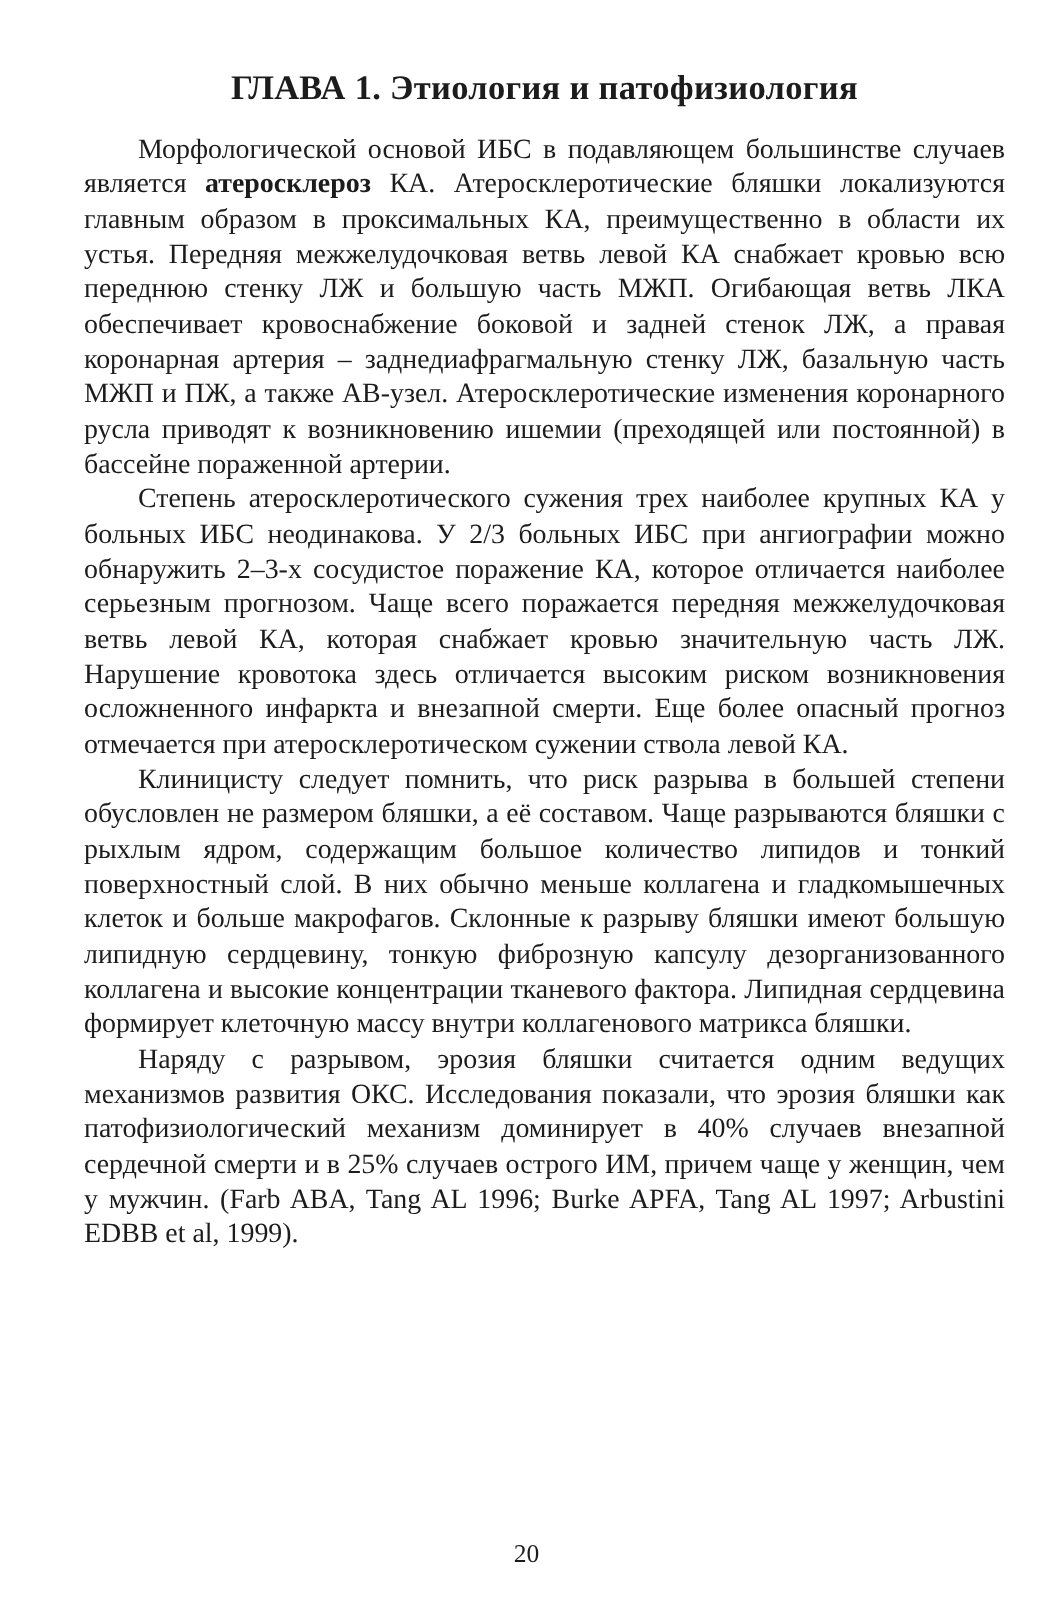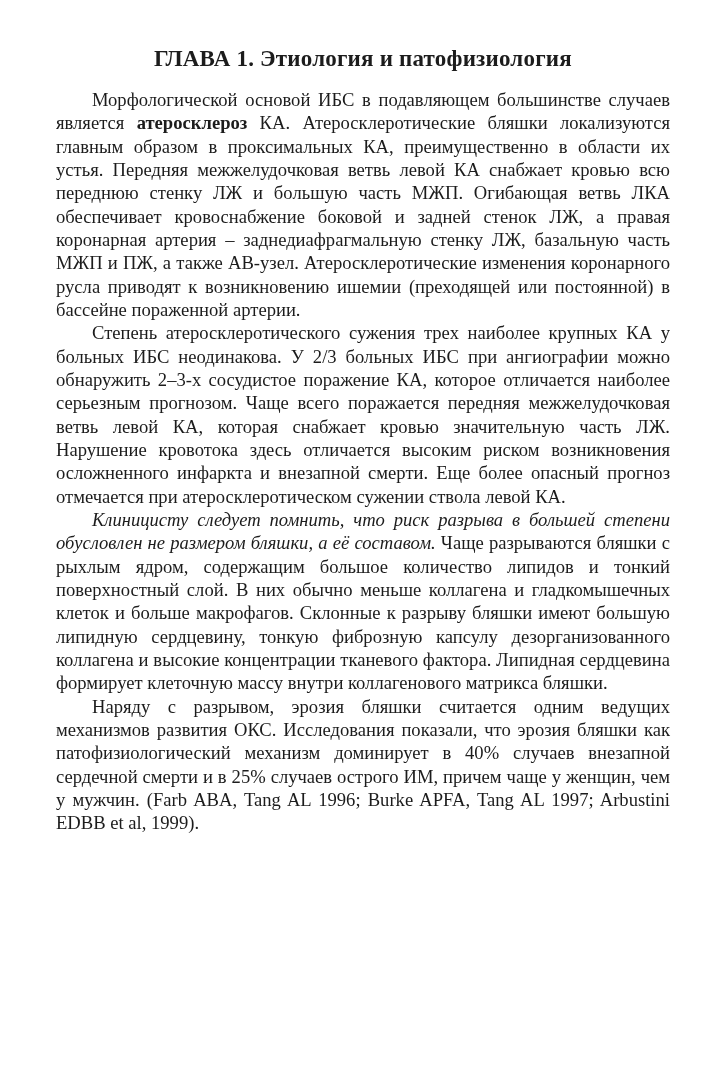--- a/index.html
+++ b/index.html
@@ -30,21 +30,21 @@
     letter-spacing: 0.2px;
   }
   .body-text p {
     margin: 0;
     text-indent: 36px;
     text-align: justify;
     font-size: 18.6px;
     line-height: 1.255;
   }
   .run-b { font-weight: bold; margin-top: 16px; }
-  .run-i { font-style: italic; }
+  .run-i { }
   .page-number {
     position: absolute;
     left: 0;
     right: 0;
     bottom: 34px;
     text-align: center;
     font-size: 17px;
     color: #1c1c1c;
   }
 </style>
@@ -54,13 +54,14 @@
 <div class="page">
   <h1 class="chapter-title">ГЛАВА 1. Этиология и патофизиология</h1>
 
   <div class="body-text" id="paragraphs">
       <p><span class="run-n">Морфологической основой ИБС в подавляющем большинстве случаев является </span><span class="run-b">атеросклероз</span><span class="run-n"> КА. Атеросклеротические бляшки локализуются главным образом в проксимальных КА, преимущественно в области их устья. Передняя межжелудочковая ветвь левой КА снабжает кровью всю переднюю стенку ЛЖ и большую часть МЖП. Огибающая ветвь ЛКА обеспечивает кровоснабжение боковой и задней стенок ЛЖ, а правая коронарная артерия – заднедиафрагмальную стенку ЛЖ, базальную часть МЖП и ПЖ, а также АВ-узел. Атеросклеротические изменения коронарного русла приводят к возникновению ишемии (преходящей или постоянной) в бассейне пораженной артерии.</span></p>
       <p><span class="run-n">Степень атеросклеротического сужения трех наиболее крупных КА у больных ИБС неодинакова. У 2/3 больных ИБС при ангиографии можно обнаружить 2–3-х сосудистое поражение КА, которое отличается наиболее серьезным прогнозом. Чаще всего поражается передняя межжелудочковая ветвь левой КА, которая снабжает кровью значительную часть ЛЖ. Нарушение кровотока здесь отличается высоким риском возникновения осложненного инфаркта и внезапной смерти. Еще более опасный прогноз отмечается при атеросклеротическом сужении ствола левой КА.</span></p>
       <p><span class="run-i">Клиницисту следует помнить, что риск разрыва в большей степени обусловлен не размером бляшки, а её составом.</span><span class="run-n"> Чаще разрываются бляшки с рыхлым ядром, содержащим большое количество липидов и тонкий поверхностный слой. В них обычно меньше коллагена и гладкомышечных клеток и больше макрофагов. Склонные к разрыву бляшки имеют большую липидную сердцевину, тонкую фиброзную капсулу дезорганизованного коллагена и высокие концентрации тканевого фактора. Липидная сердцевина формирует клеточную массу внутри коллагенового матрикса бляшки.</span></p>
       <p><span class="run-n">Наряду с разрывом, эрозия бляшки считается одним ведущих механизмов развития ОКС. Исследования показали, что эрозия бляшки как патофизиологический механизм доминирует в 40% случаев внезапной сердечной смерти и в 25% случаев острого ИМ, причем чаще у женщин, чем у мужчин. (Farb ABA, Tang AL 1996; Burke APFA, Tang AL 1997; Arbustini EDBB et al, 1999).</span></p>
     </div>
 
+  <div class="page-number">20</div>
 </div>
 
 </body></html>

